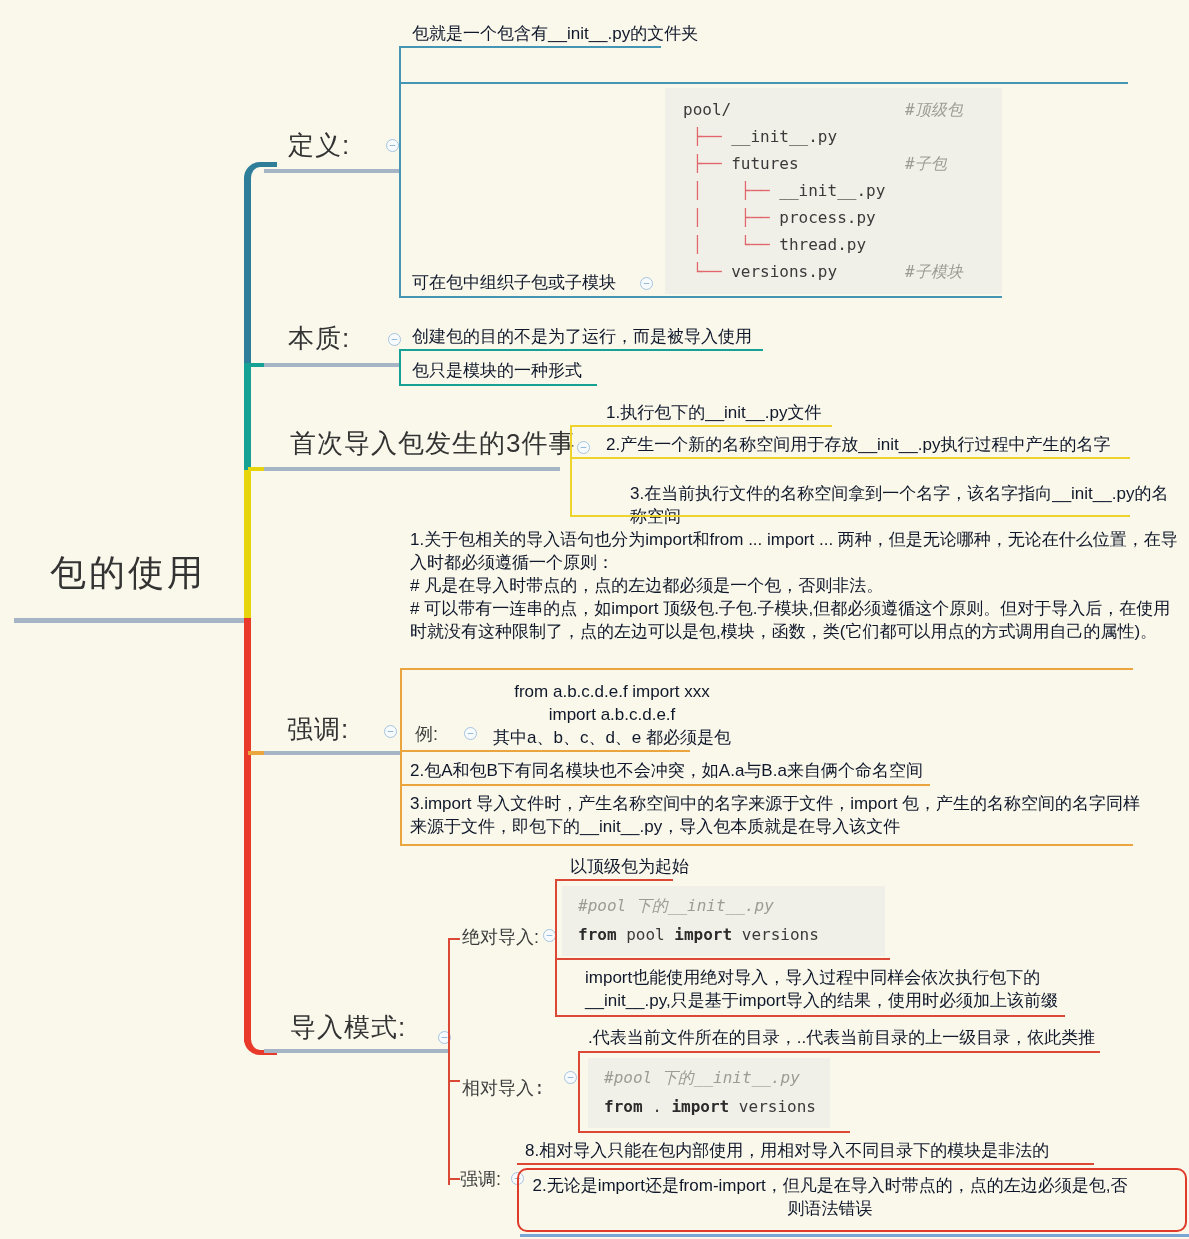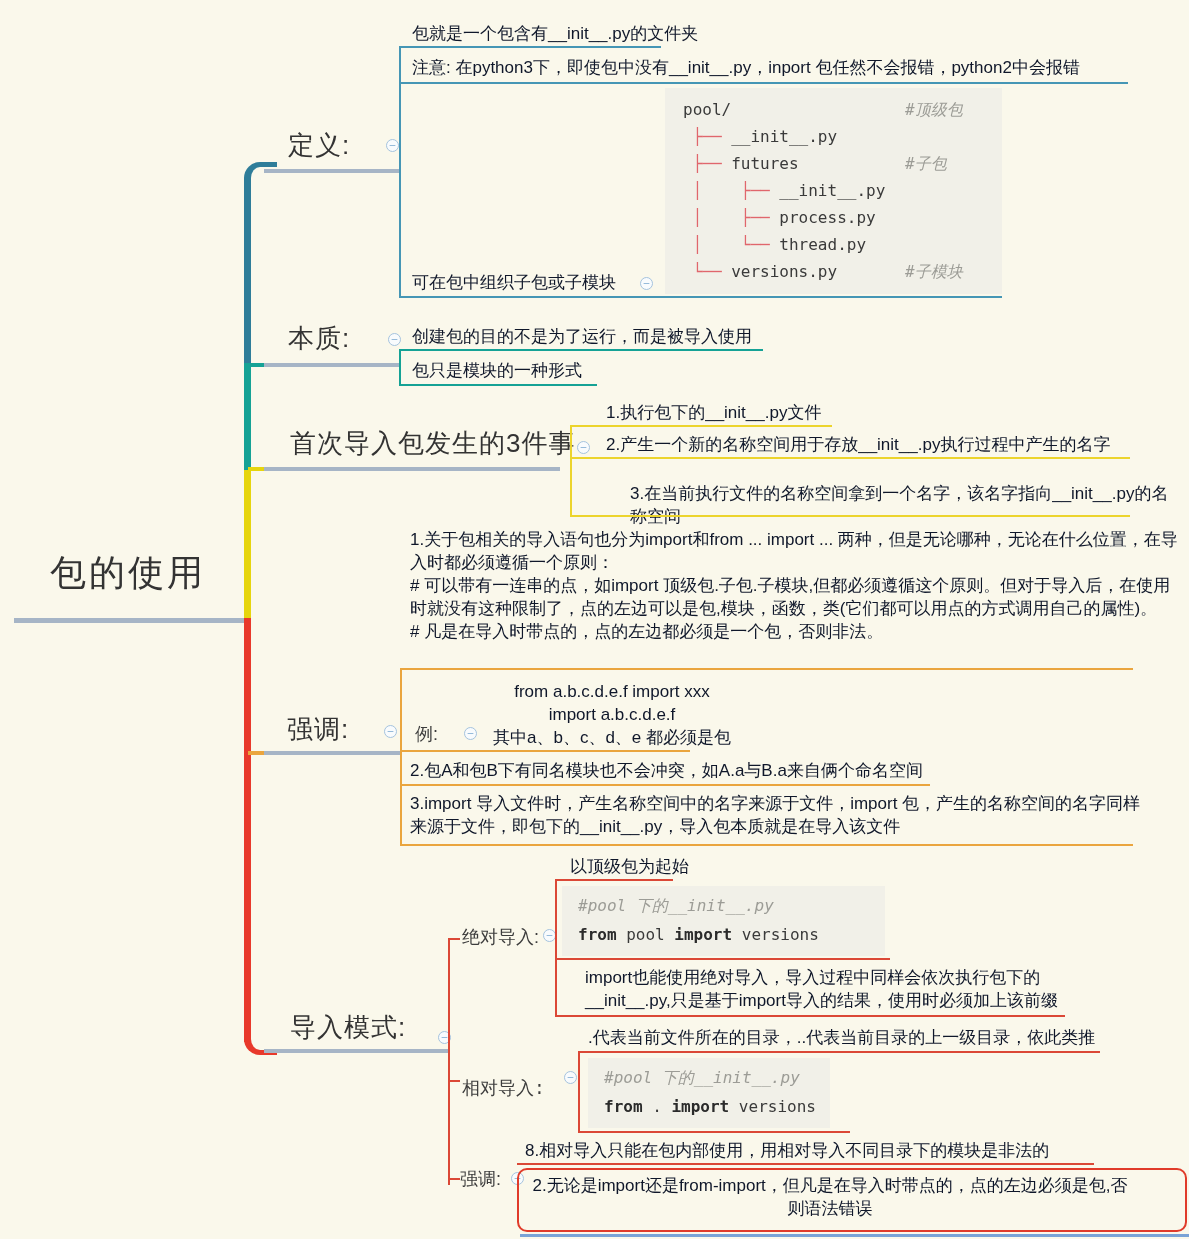--- a/index.html
+++ b/index.html
@@ -56,21 +56,20 @@
   <div class="root-label" style="left:50px;top:552px;">包的使用</div>
   <div class="hline gray" style="left:14px;top:618px;width:230px;height:5px;"></div>
 
   <div class="topic" style="left:288px;top:130px;">定义:</div>
   <div class="hline gray" style="left:264px;top:169px;width:136px;height:4px;"></div>
   <span class="collapse" style="left:386px;top:139px;">−</span>
 
   <div class="vline cblue" style="left:399px;top:46px;width:2px;height:252px;"></div>
   <div class="t" style="left:412px;top:22px;">包就是一个包含有__init__.py的文件夹</div>
   <div class="hline cblue" style="left:399px;top:46px;width:262px;height:2px;"></div>
-  <div class="t" style="left:412px;top:56px;">注意: 在python3下，即使包中没有__init__.py，inport 包任然不会报错，python2中会报错</div>
   <div class="hline cblue" style="left:399px;top:82px;width:729px;height:2px;"></div>
 
   <div class="t" style="left:412px;top:271px;">可在包中组织子包或子模块</div>
   <span class="collapse" style="left:640px;top:277px;">−</span>
   <div class="hline cblue" style="left:399px;top:296px;width:603px;height:2px;"></div>
 
   <div class="codeblock" style="left:665px;top:88px;width:337px;height:206px;padding:8px 0 0 18px;box-sizing:border-box;">
     <div class="crow"><span class="ctree"></span><span class="cname">pool/</span><span class="ccmt">#顶级包</span></div>
     <div class="crow"><span class="ctree"> ├── </span><span class="cname">__init__.py</span><span class="ccmt"></span></div>
     <div class="crow"><span class="ctree"> ├── </span><span class="cname">futures</span><span class="ccmt">#子包</span></div>
@@ -103,22 +102,22 @@
   <div class="hline cyellow" style="left:570px;top:515px;width:560px;height:2px;"></div>
 
   <div class="topic" style="left:287px;top:714px;">强调:</div>
   <div class="hline corange" style="left:248px;top:751px;width:18px;height:4px;"></div>
   <div class="hline gray" style="left:264px;top:751px;width:136px;height:4px;"></div>
   <span class="collapse" style="left:384px;top:725px;">−</span>
   <div class="vline corange" style="left:400px;top:668px;width:2px;height:178px;"></div>
 
   <div class="t wrap" style="left:410px;top:528px;width:770px;">
     <div>1.关于包相关的导入语句也分为import和from ... import ... 两种，但是无论哪种，无论在什么位置，在导入时都必须遵循一个原则：</div>
+    <div># 凡是在导入时带点的，点的左边都必须是一个包，否则非法。</div>
     <div># 可以带有一连串的点，如import 顶级包.子包.子模块,但都必须遵循这个原则。但对于导入后，在使用时就没有这种限制了，点的左边可以是包,模块，函数，类(它们都可以用点的方式调用自己的属性)。</div>
-    <div># 凡是在导入时带点的，点的左边都必须是一个包，否则非法。</div>
   </div>
   <div class="hline corange" style="left:400px;top:668px;width:733px;height:2px;"></div>
 
   <div class="sub" style="left:415px;top:723px;">例:</div>
   <span class="collapse" style="left:464px;top:727px;">−</span>
   <div class="t" style="left:493px;top:680px;text-align:center;">
     <div>from a.b.c.d.e.f import xxx</div>
     <div>import a.b.c.d.e.f</div>
     <div>其中a、b、c、d、e 都必须是包</div>
   </div>

